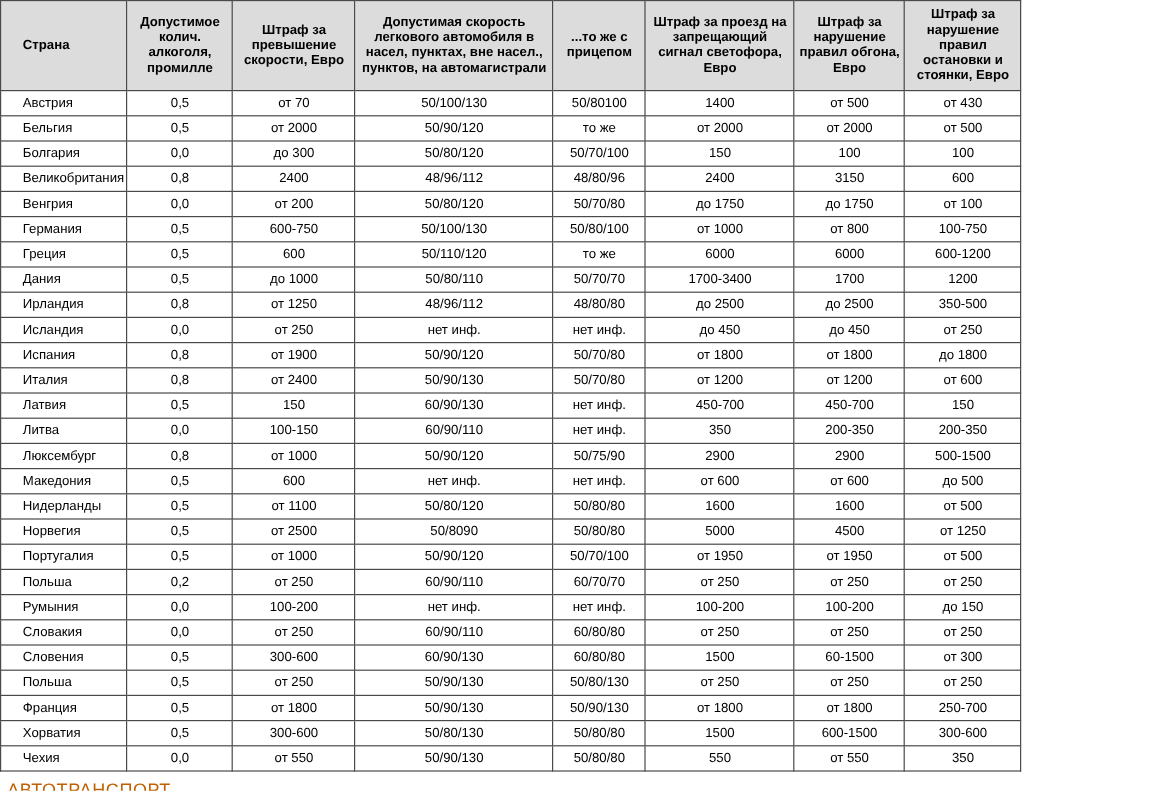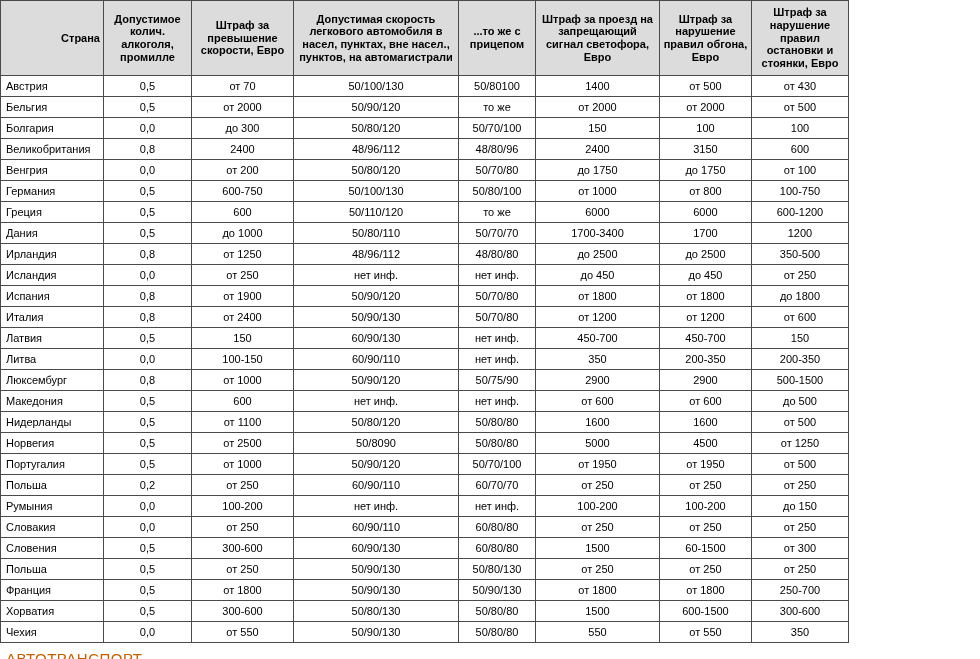--- a/index.html
+++ b/index.html
@@ -35,33 +35,33 @@
   }
   table.fines thead th {
     background: #dcdcdc;
     font-weight: bold;
     text-align: center;
     vertical-align: middle;
     height: 70px;
     padding: 2px 3px;
   }
   table.fines thead th.country-head {
-    text-align: right;
+    text-align: left;
     vertical-align: middle;
     padding-left: 18px;
   }
   table.fines tbody td {
     background: #ffffff;
     text-align: center;
     vertical-align: middle;
     height: 18px;
   }
   table.fines tbody td.country {
     text-align: left;
-    padding-left: 5px;
+    padding-left: 18px;
   }
   
   col.c0 { width: 103px; }
   col.c1 { width: 88px; }
   col.c2 { width: 102px; }
   col.c3 { width: 165px; }
   col.c4 { width: 77px; }
   col.c5 { width: 124px; }
   col.c6 { width: 92px; }
   col.c7 { width: 97px; }

